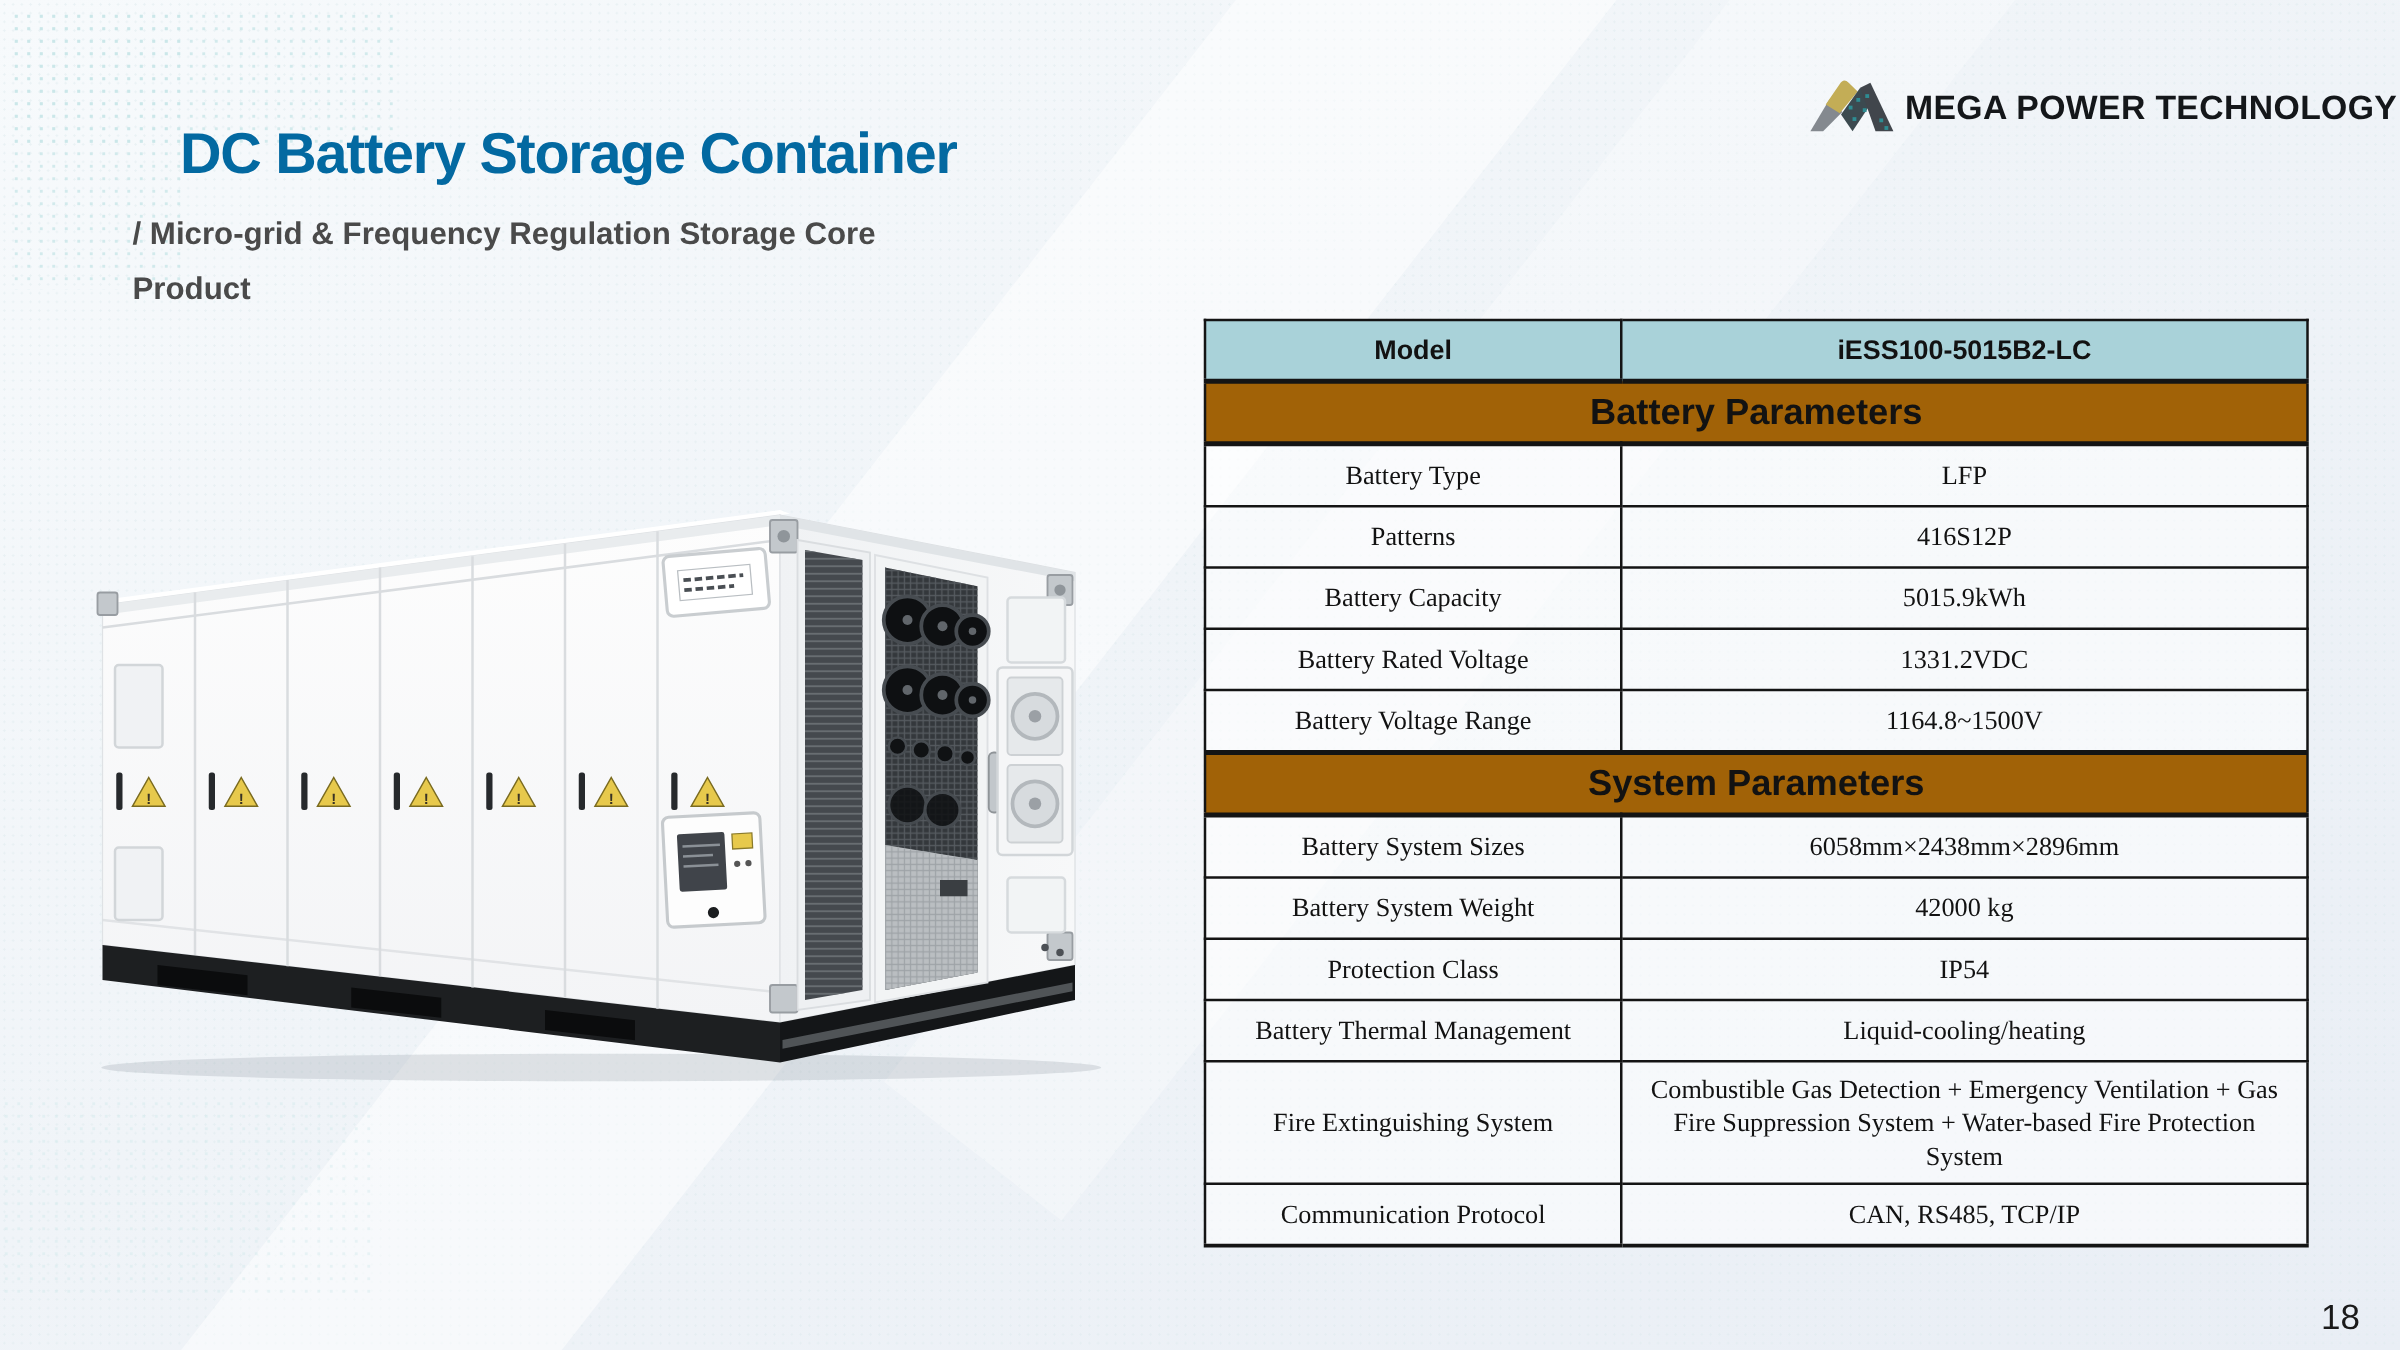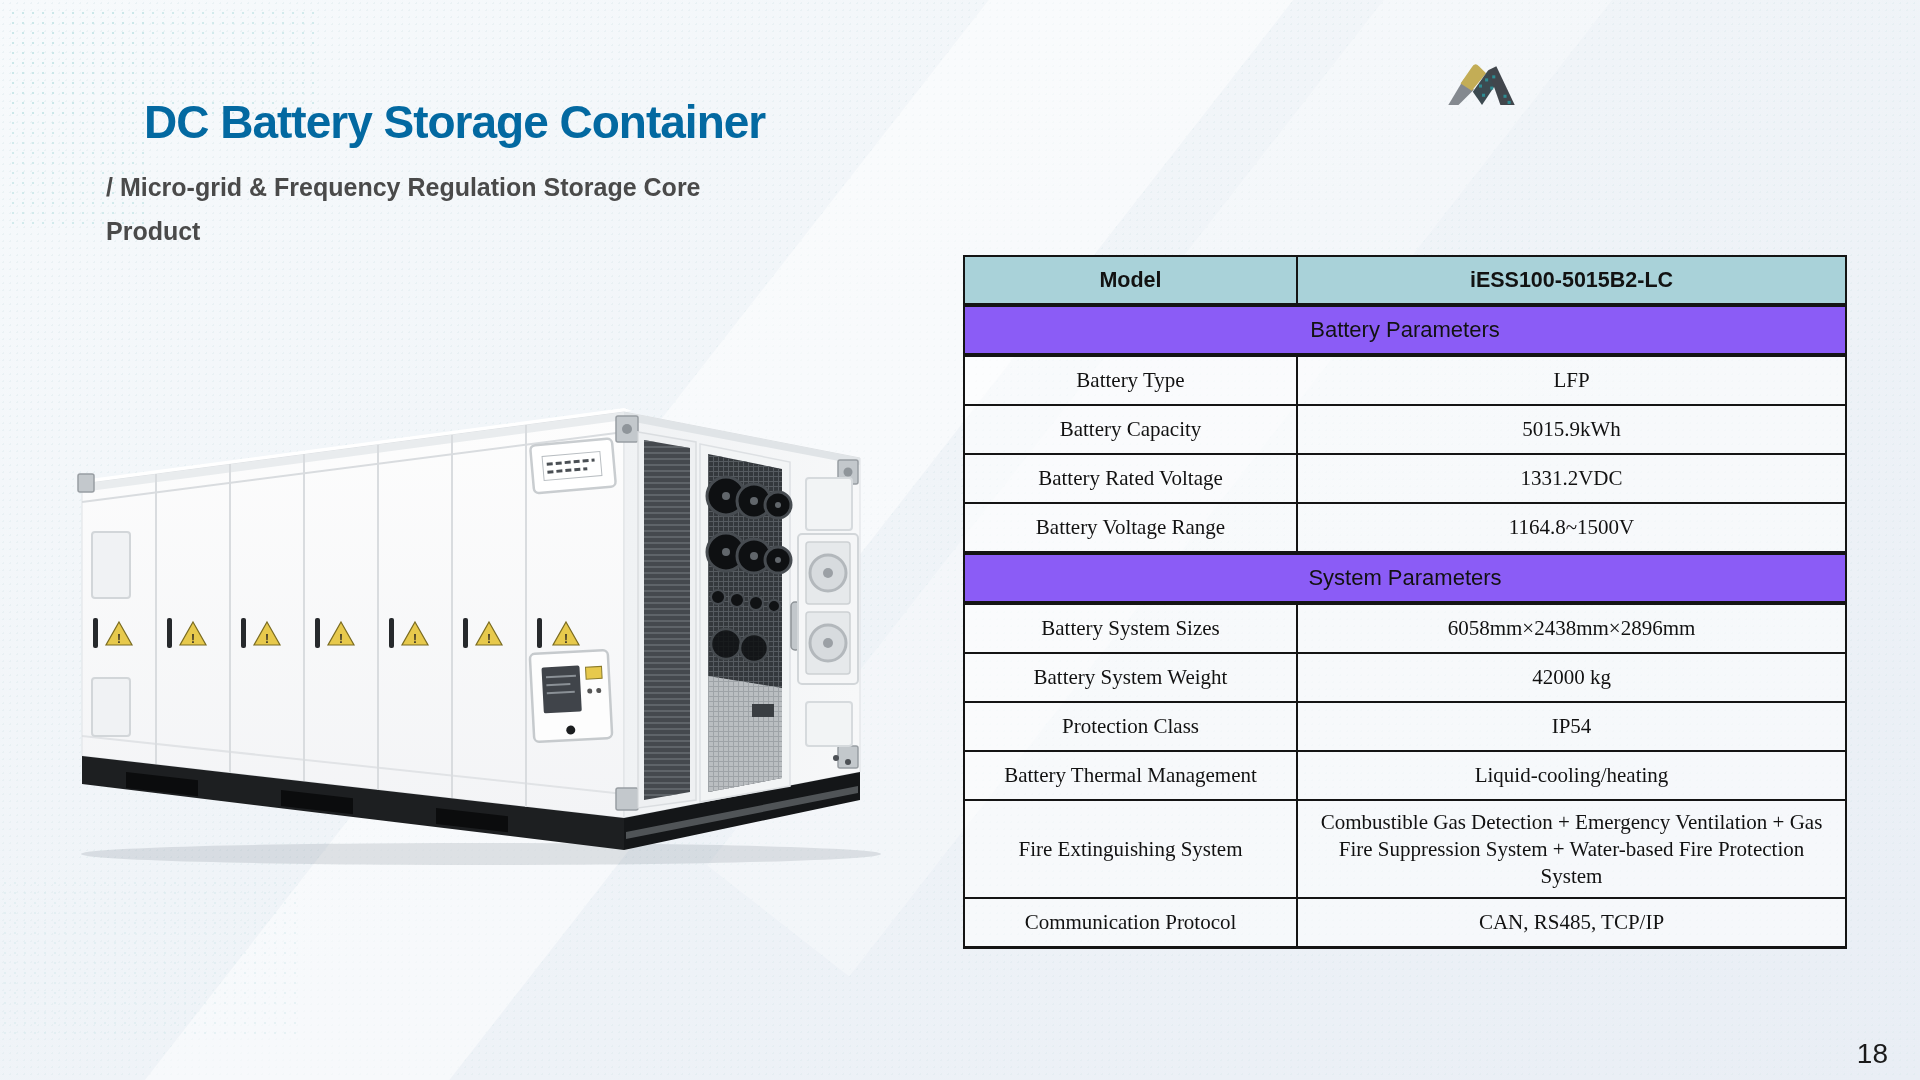--- a/index.html
+++ b/index.html
@@ -50,21 +50,21 @@
     border:2px solid #141414;text-align:center;vertical-align:middle;
     padding:2px 8px;background:rgba(255,255,255,.55);
   }
   table.spec col.c1{width:333px;}
   table.spec col.c2{width:549px;}
   tr.r-head td{
     background:#A9D2D9;font-weight:bold;font-size:21.5px;
     height:42px;border-bottom-width:4px;
   }
   tr.r-section td{
-    background:#8b5cf6;font-weight:normal;font-size:22px;
+    background:#a16207;font-weight:bold;font-size:29px;
     height:42px;border-top-width:4px;border-bottom-width:4px;
   }
   tr.r-data td{height:43px;font-family:Liberation Serif, serif;}
   tr.r-fire td{height:92px;}
   tr.r-fire .wrapbox{width:522px;margin:0 auto;line-height:27px;}
   tr.last td{border-bottom-width:3px;}
   
   .page-num{position:absolute;right:32px;top:1026px;font-size:28px;color:#1a1a1a;margin-top:12px;}
 </style>
 </head>
@@ -94,20 +94,21 @@
         <rect x="32" y="24" width="3" height="3"></rect>
           <rect x="38" y="18" width="3" height="3"></rect>
         <rect x="43" y="26" width="3" height="3"></rect>
           <rect x="35" y="33" width="3" height="3"></rect>
         <rect x="56" y="34" width="3" height="3"></rect>
           <rect x="60" y="40" width="3" height="3"></rect>
         <rect x="45" y="15" width="3" height="3"></rect>
       </g>
     </svg>
   </span>
+  <span class="logo-text">MEGA POWER TECHNOLOGY</span>
 </div>
 
 <svg class="product" viewBox="0 0 822 482" role="img">
   <defs>
     <linearGradient id="lf" x1="0" y1="0" x2="0" y2="1">
       <stop offset="0" stop-color="#fdfdfd"></stop>
         <stop offset="1" stop-color="#f3f4f6"></stop>
     </linearGradient>
     <linearGradient id="rf" x1="0" y1="0" x2="1" y2="0">
       <stop offset="0" stop-color="#f0f2f4"></stop>
@@ -286,20 +287,24 @@
       <td>iESS100-5015B2-LC</td>
     </tr>
     <tr class="r-section">
       <td colspan="2">Battery Parameters</td>
     </tr>
     <tr class="r-data">
       <td>Battery Type</td>
       <td>LFP</td>
     </tr>
     <tr class="r-data">
+      <td>Patterns</td>
+      <td>416S12P</td>
+    </tr>
+    <tr class="r-data">
       <td>Battery Capacity</td>
       <td>5015.9kWh</td>
     </tr>
     <tr class="r-data">
       <td>Battery Rated Voltage</td>
       <td>1331.2VDC</td>
     </tr>
     <tr class="r-data">
       <td>Battery Voltage Range</td>
       <td>1164.8~1500V</td>

